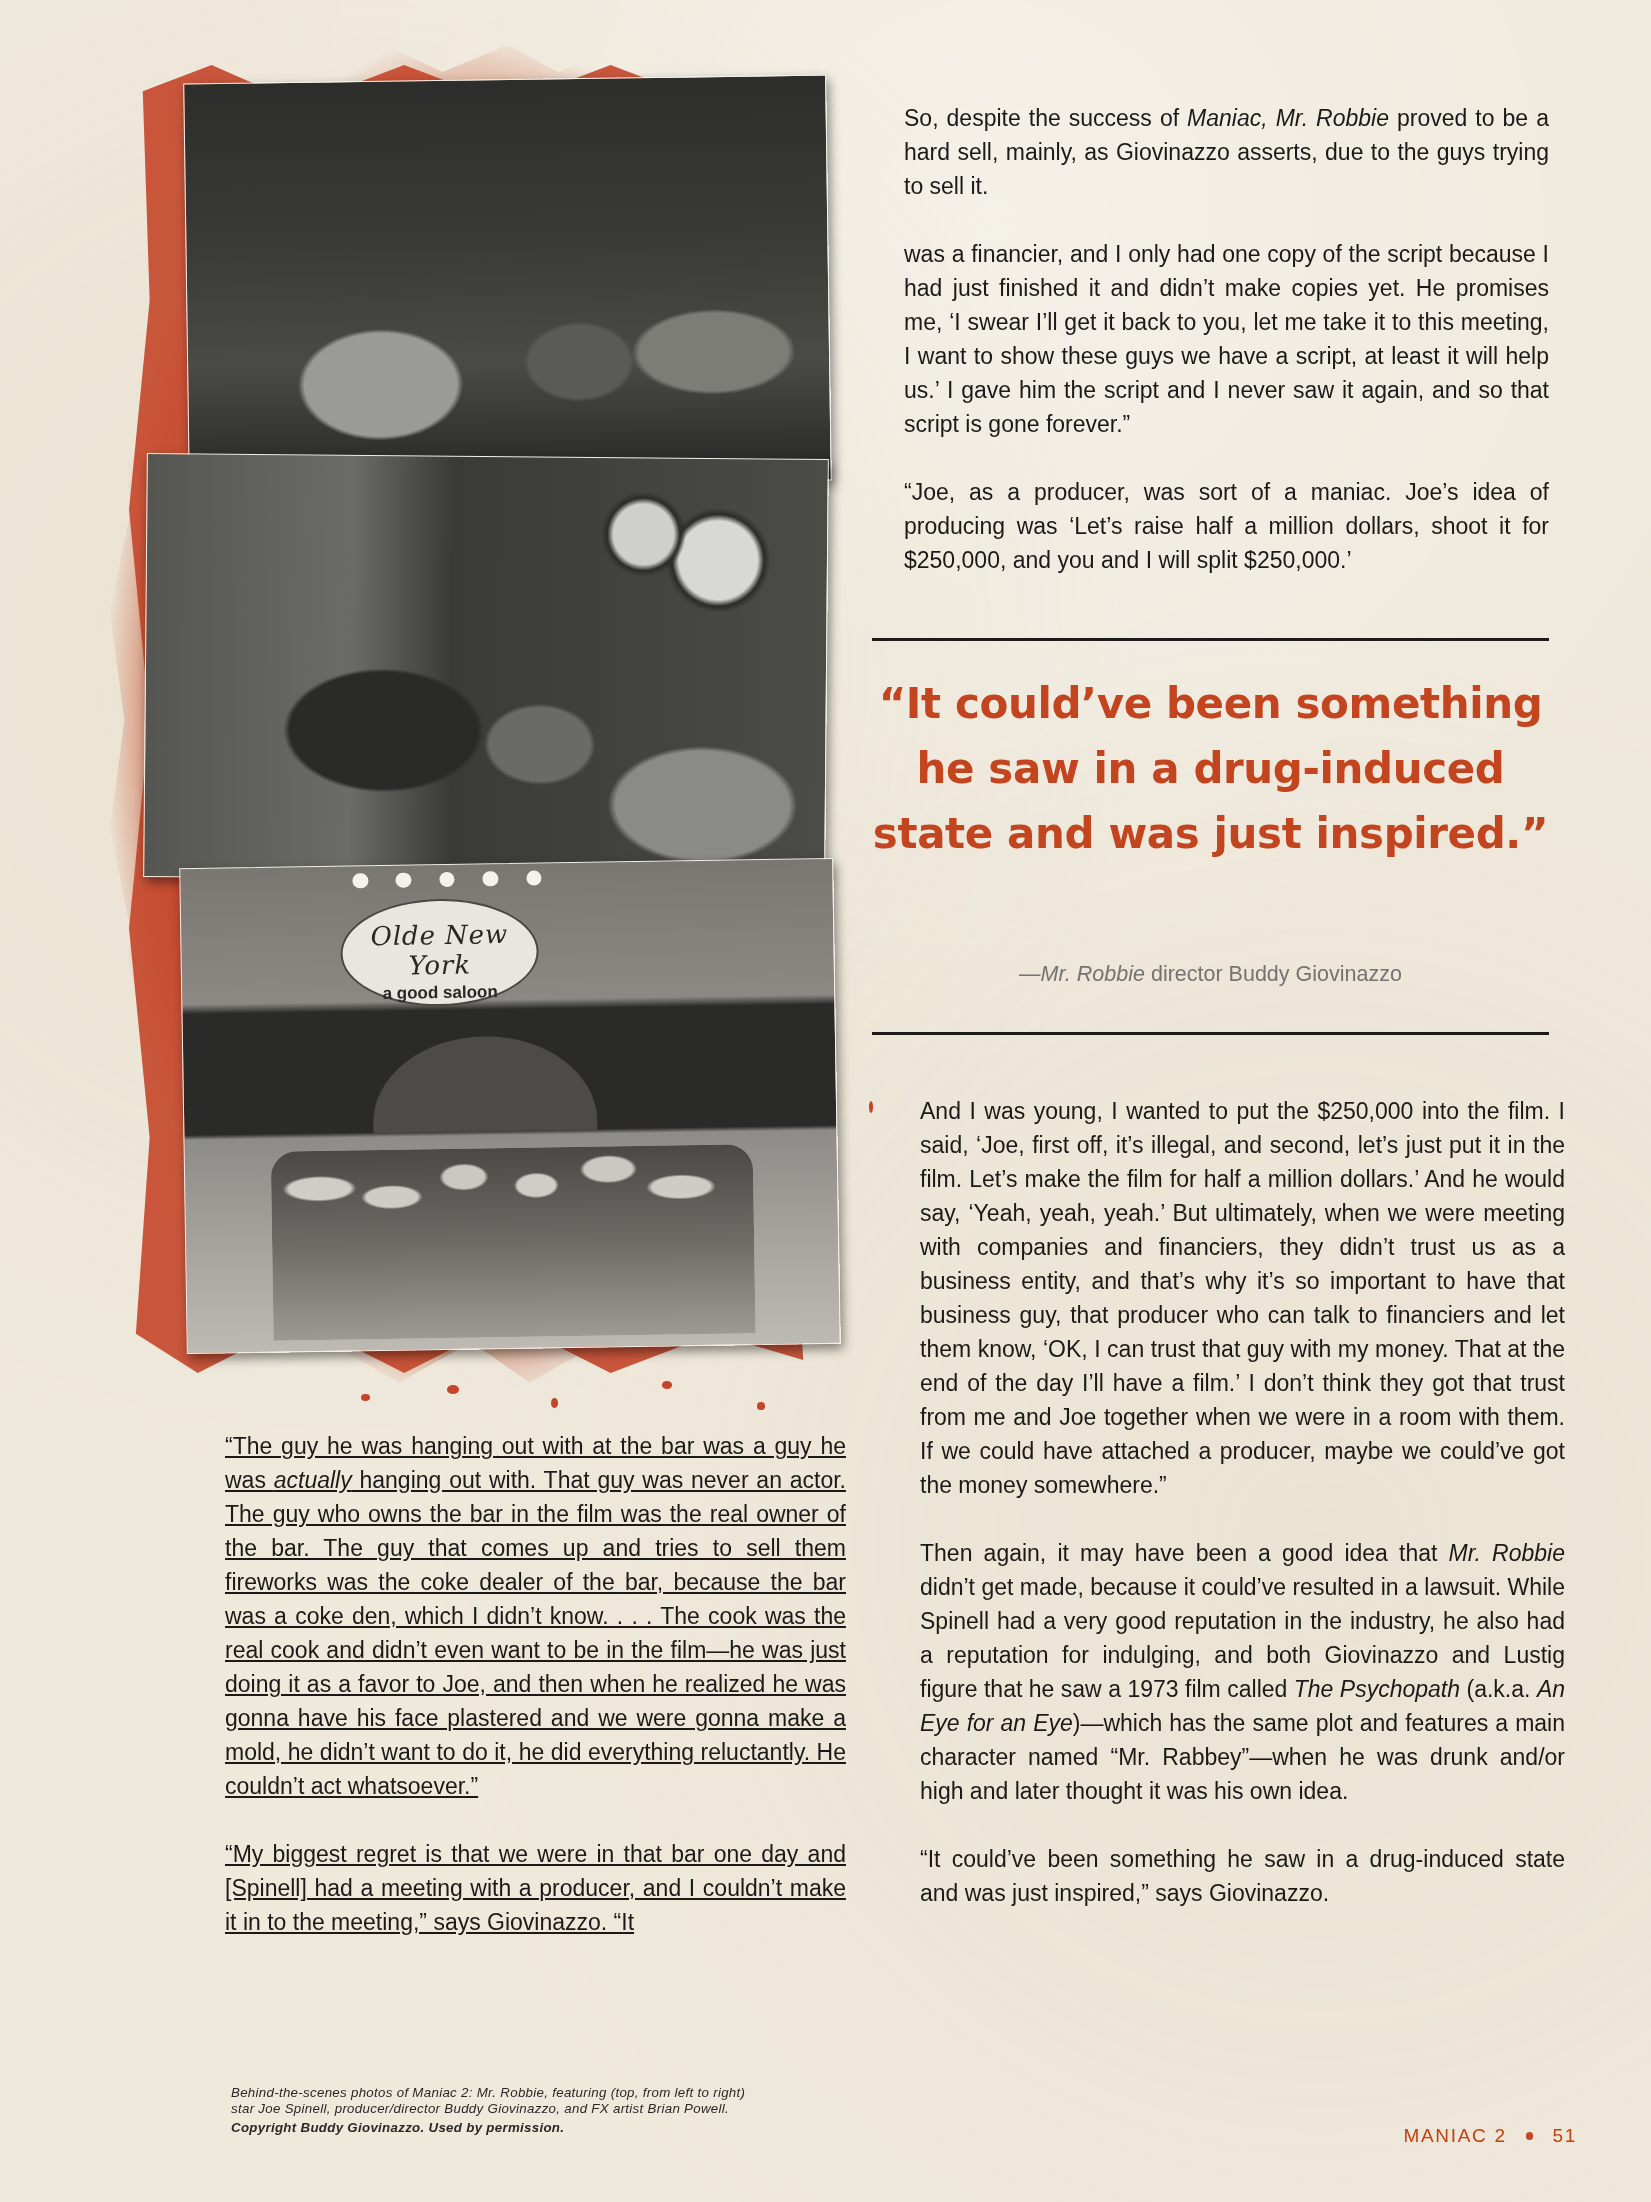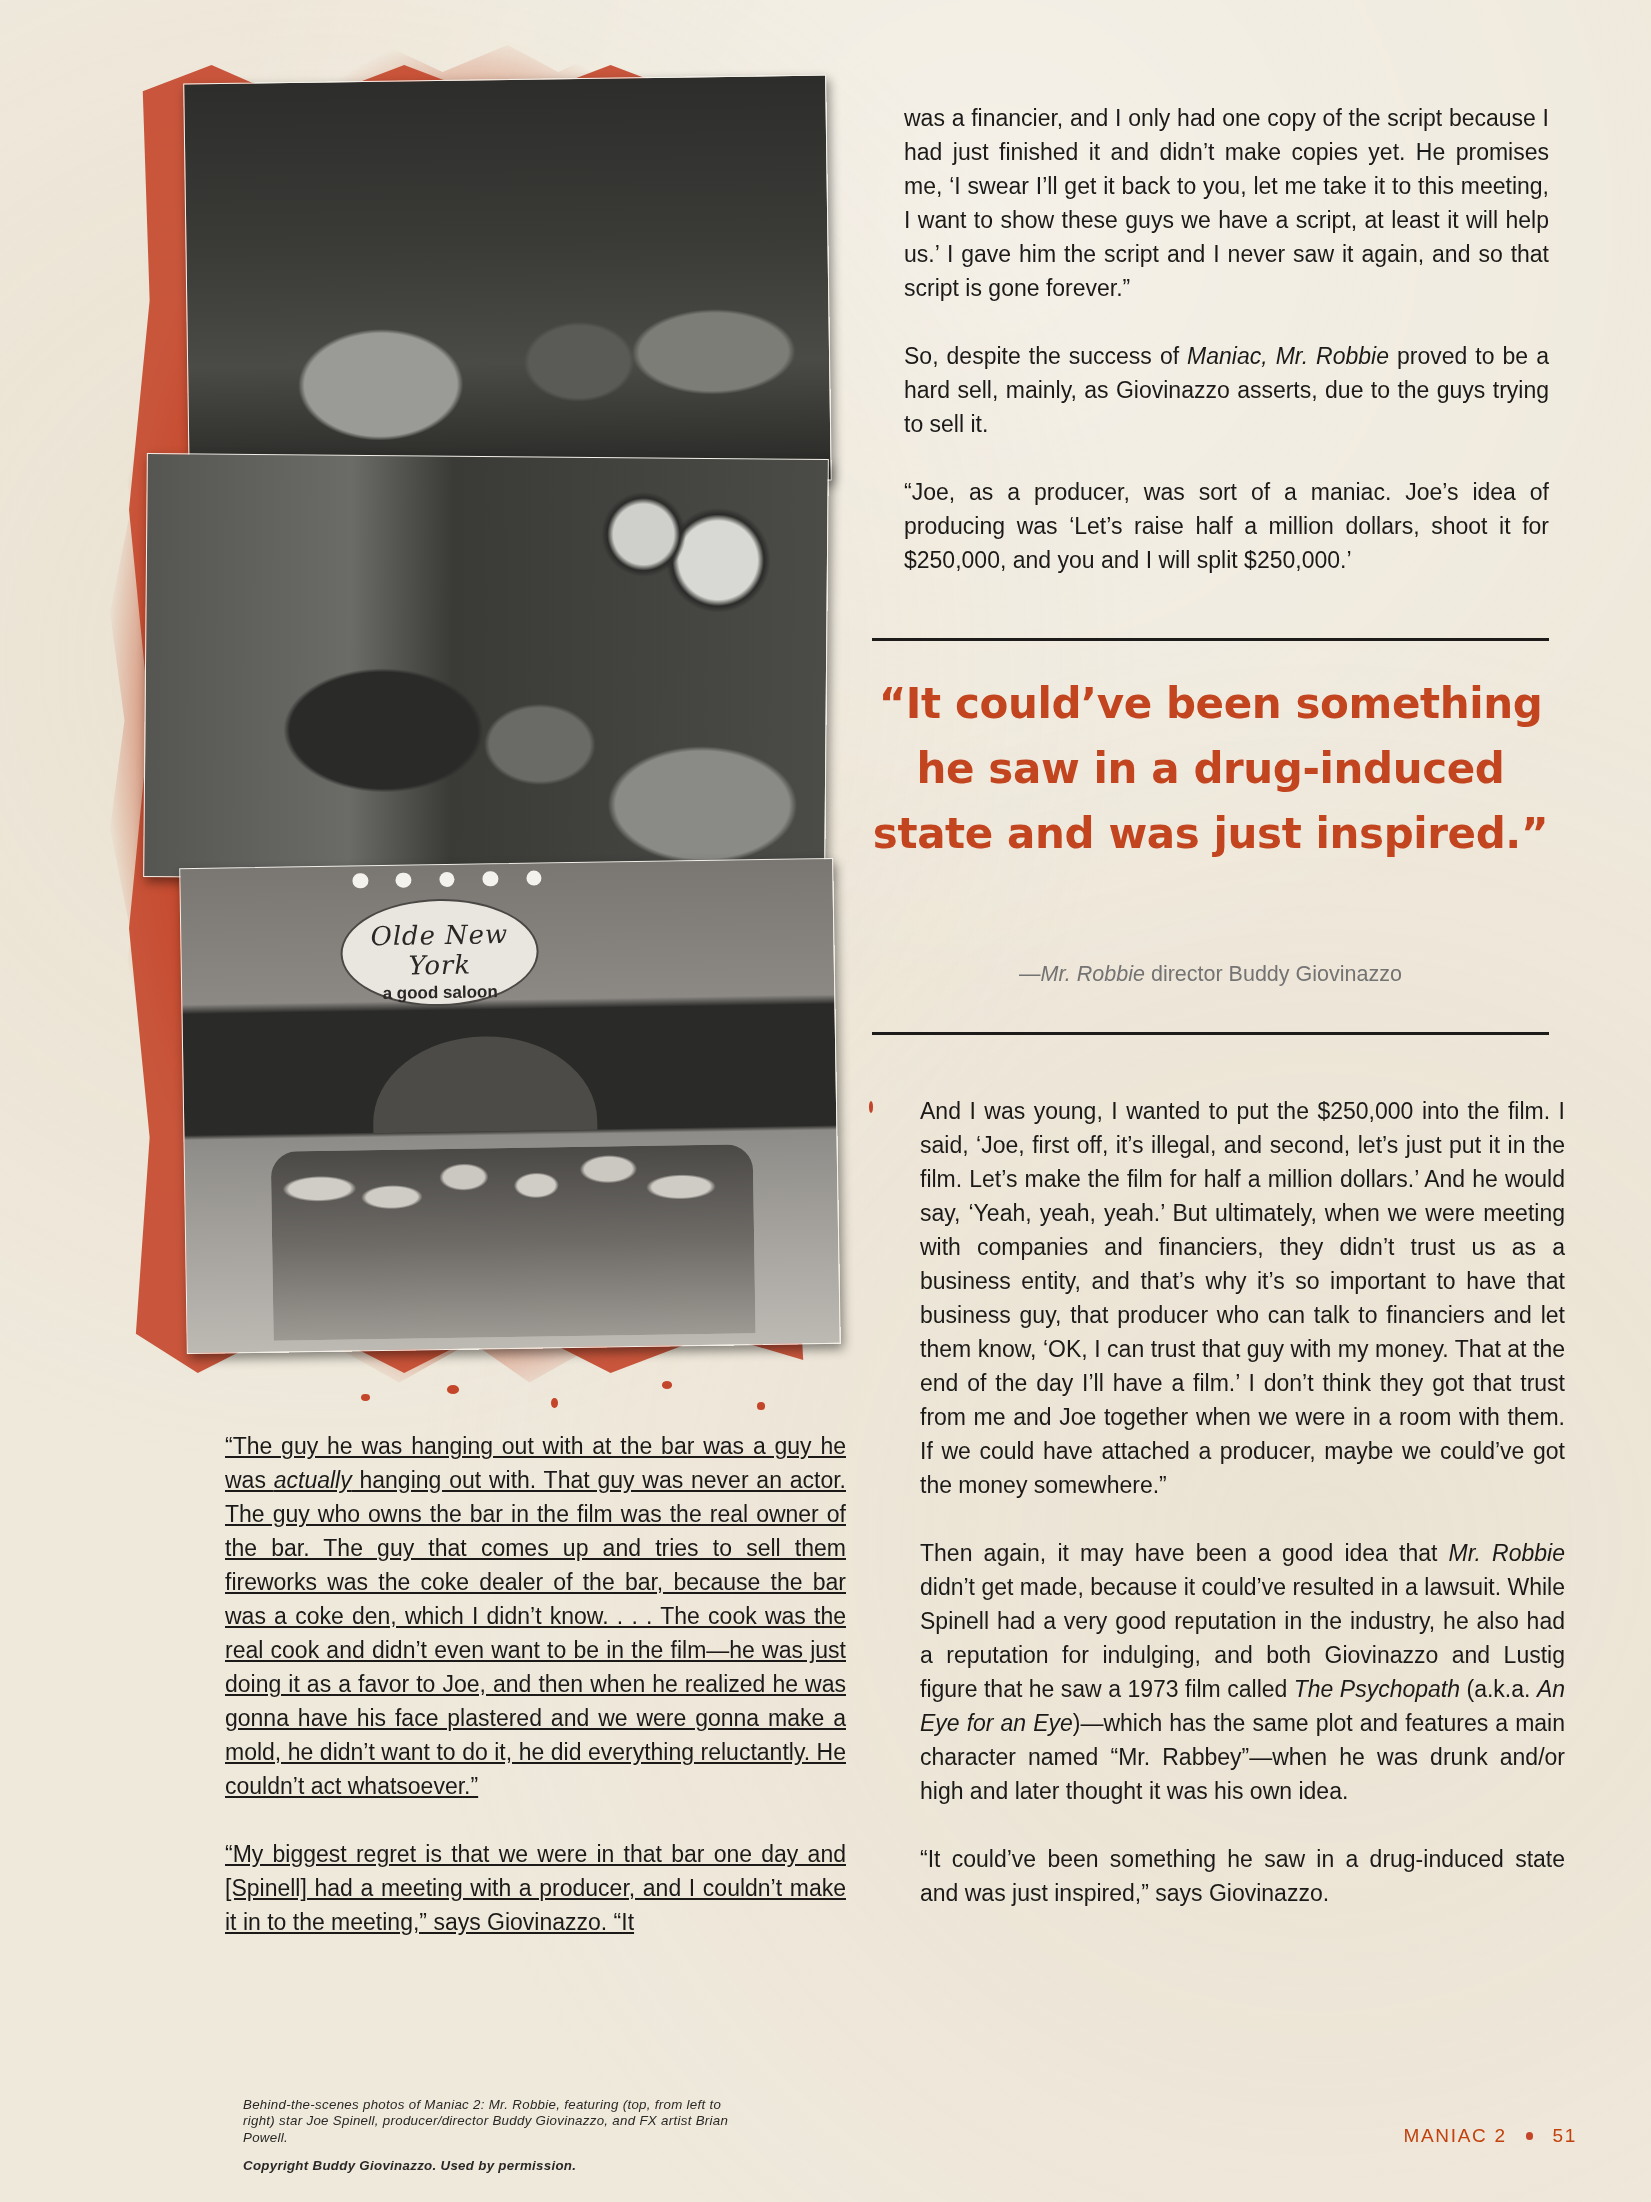--- a/index.html
+++ b/index.html
@@ -110,21 +110,21 @@
     position: absolute; left: 872px; top: 962px; width: 677px; text-align: center;
     color: #737373; font-size: 21.5px;
   }
 
   
   .caption {
     position: absolute; left: 231px; top: 2085px; width: 516px;
     font-size: 13.3px; line-height: 16.3px; font-style: italic; color: #2a2826;
     letter-spacing: 0.3px;
   }
-  .caption p { margin: 12px; }
+  .caption p { margin: 0; }
   .caption .copyright { margin-top: 2.6px; font-weight: bold; }
   .folio {
     position: absolute; right: 75px; top: 2125px; font-size: 19px; letter-spacing: 1.7px;
     color: #c2410c; display: flex; align-items: center;
   }
   .folio-dot { width: 7.7px; height: 7.7px; border-radius: 50%; background: #c4462a; margin: 0 19px; display: inline-block; }
 </style>
 </head>
 <body>
 
@@ -149,22 +149,22 @@
   </div>
   <div class="sign">
     <span class="sign-title">Olde New York</span>
     <span class="sign-sub">a good saloon</span>
   </div>
   <div class="awning"></div>
   <div class="crowd"></div>
 </div>
 
 <div class="col col-right-top">
+  <p><span>So, despite the success of </span><em>Maniac, Mr. Robbie</em><span> proved to be a hard sell, mainly, as Giovinazzo asserts, due to the guys trying to sell it.</span></p>
   <p>was a financier, and I only had one copy of the script because I had just finished it and didn’t make copies yet. He promises me, ‘I swear I’ll get it back to you, let me take it to this meeting, I want to show these guys we have a script, at least it will help us.’ I gave him the script and I never saw it again, and so that script is gone forever.”</p>
-  <p><span>So, despite the success of </span><em>Maniac, Mr. Robbie</em><span> proved to be a hard sell, mainly, as Giovinazzo asserts, due to the guys trying to sell it.</span></p>
   <p class="last">“Joe, as a producer, was sort of a maniac. Joe’s idea of producing was ‘Let’s raise half a million dollars, shoot it for $250,000, and you and I will split $250,000.’</p>
 </div>
 
 <div class="rule rule-top"></div>
 <div class="pullquote">“It could’ve been something he saw in a drug-induced state and was just inspired.”</div>
 <div class="attribution"><span>—</span><em>Mr. Robbie</em><span> director Buddy Giovinazzo</span></div>
 <div class="rule rule-bottom"></div>
 
 <div class="col col-right-bottom">
   <p>And I was young, I wanted to put the $250,000 into the film. I said, ‘Joe, first off, it’s illegal, and second, let’s just put it in the film. Let’s make the film for half a million dollars.’ And he would say, ‘Yeah, yeah, yeah.’ But ultimately, when we were meeting with companies and financiers, they didn’t trust us as a business entity, and that’s why it’s so important to have that business guy, that producer who can talk to financiers and let them know, ‘OK, I can trust that guy with my money. That at the end of the day I’ll have a film.’ I don’t think they got that trust from me and Joe together when we were in a room with them. If we could have attached a producer, maybe we could’ve got the money somewhere.”</p>

